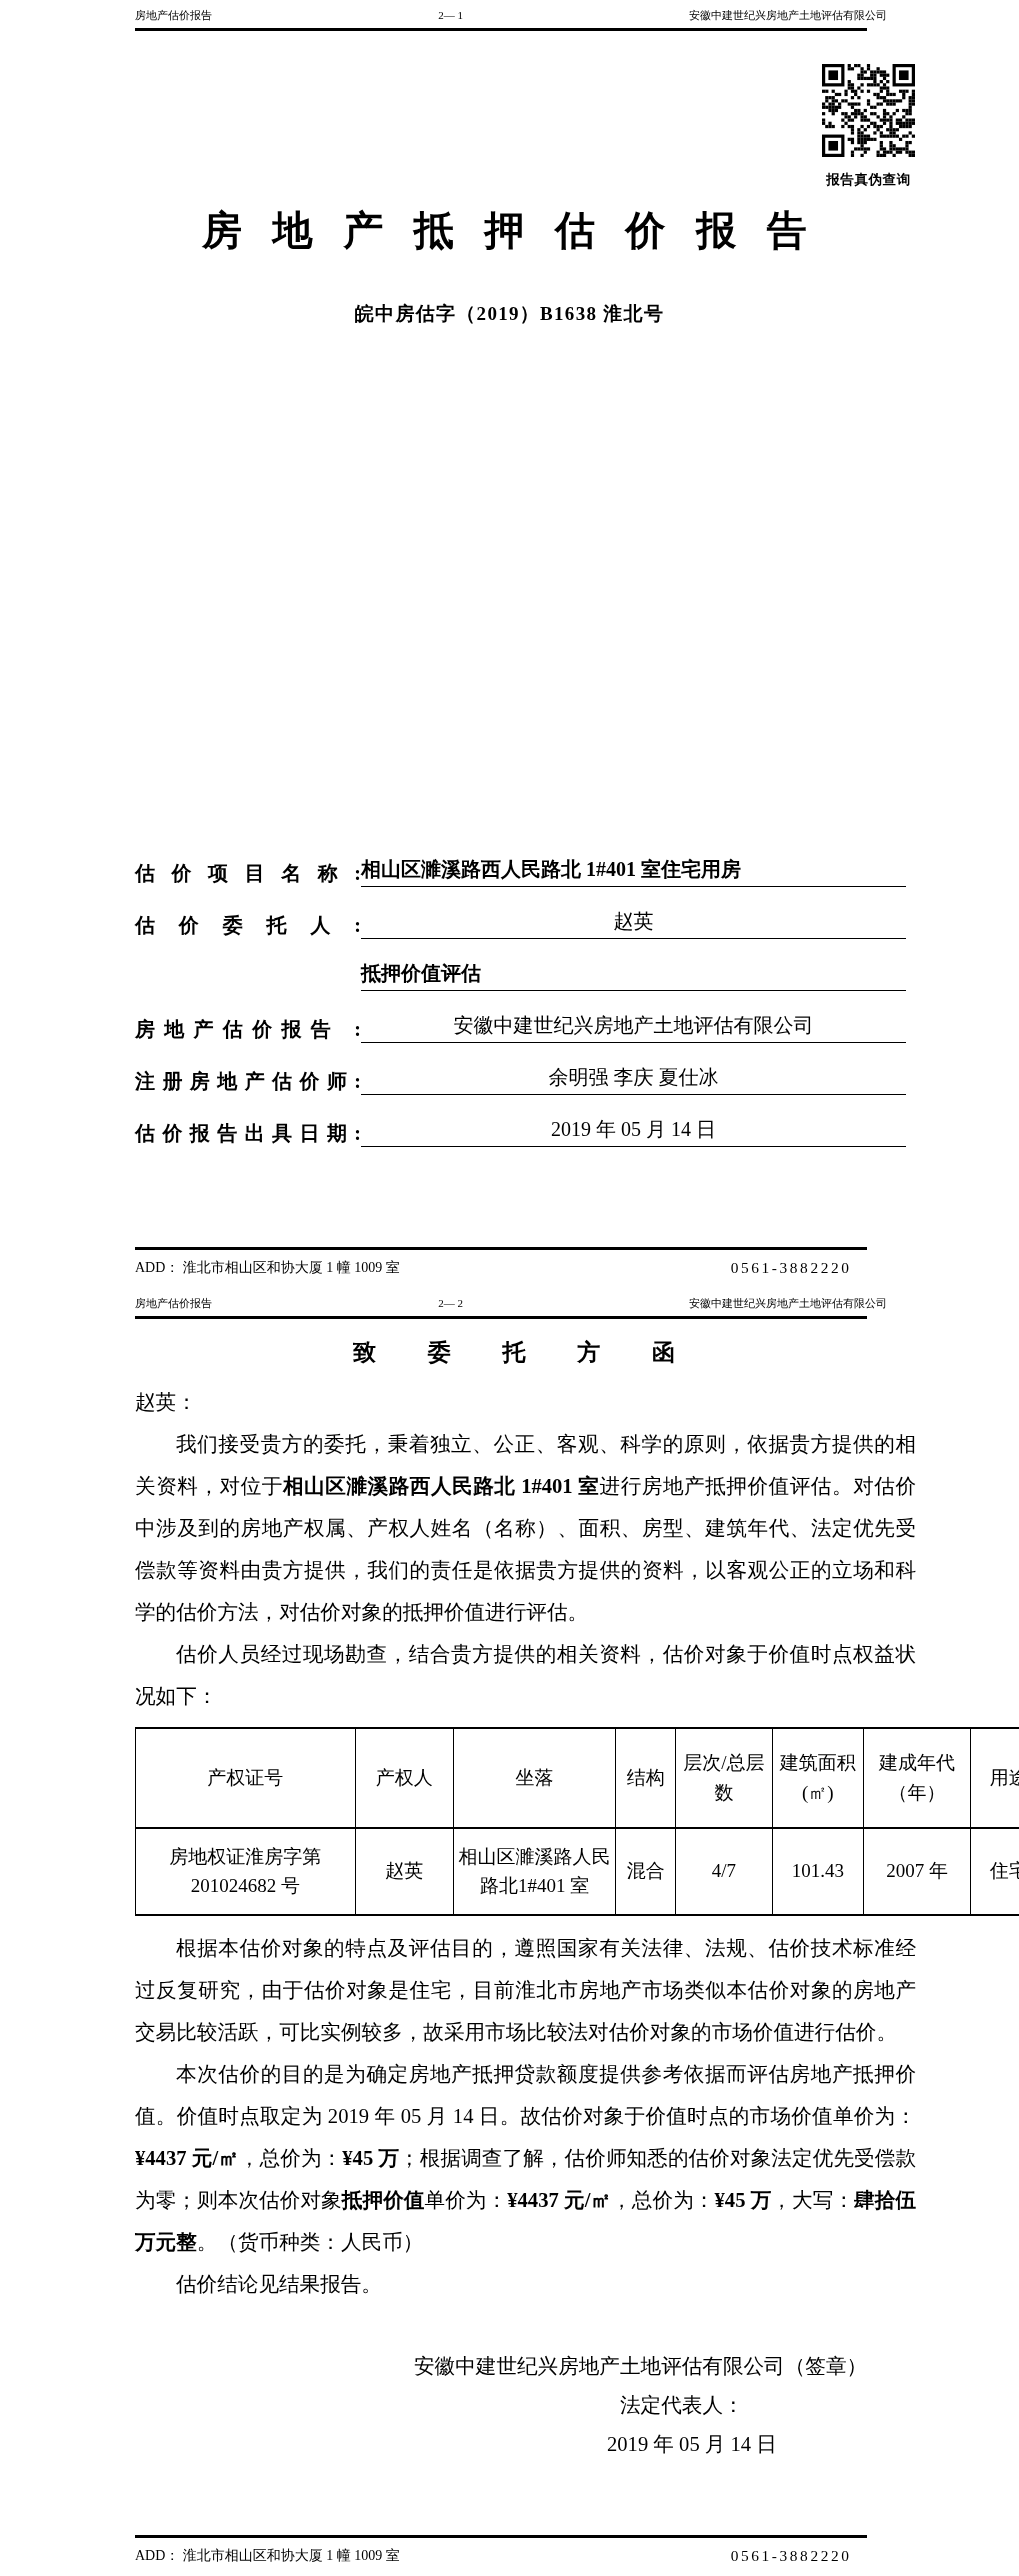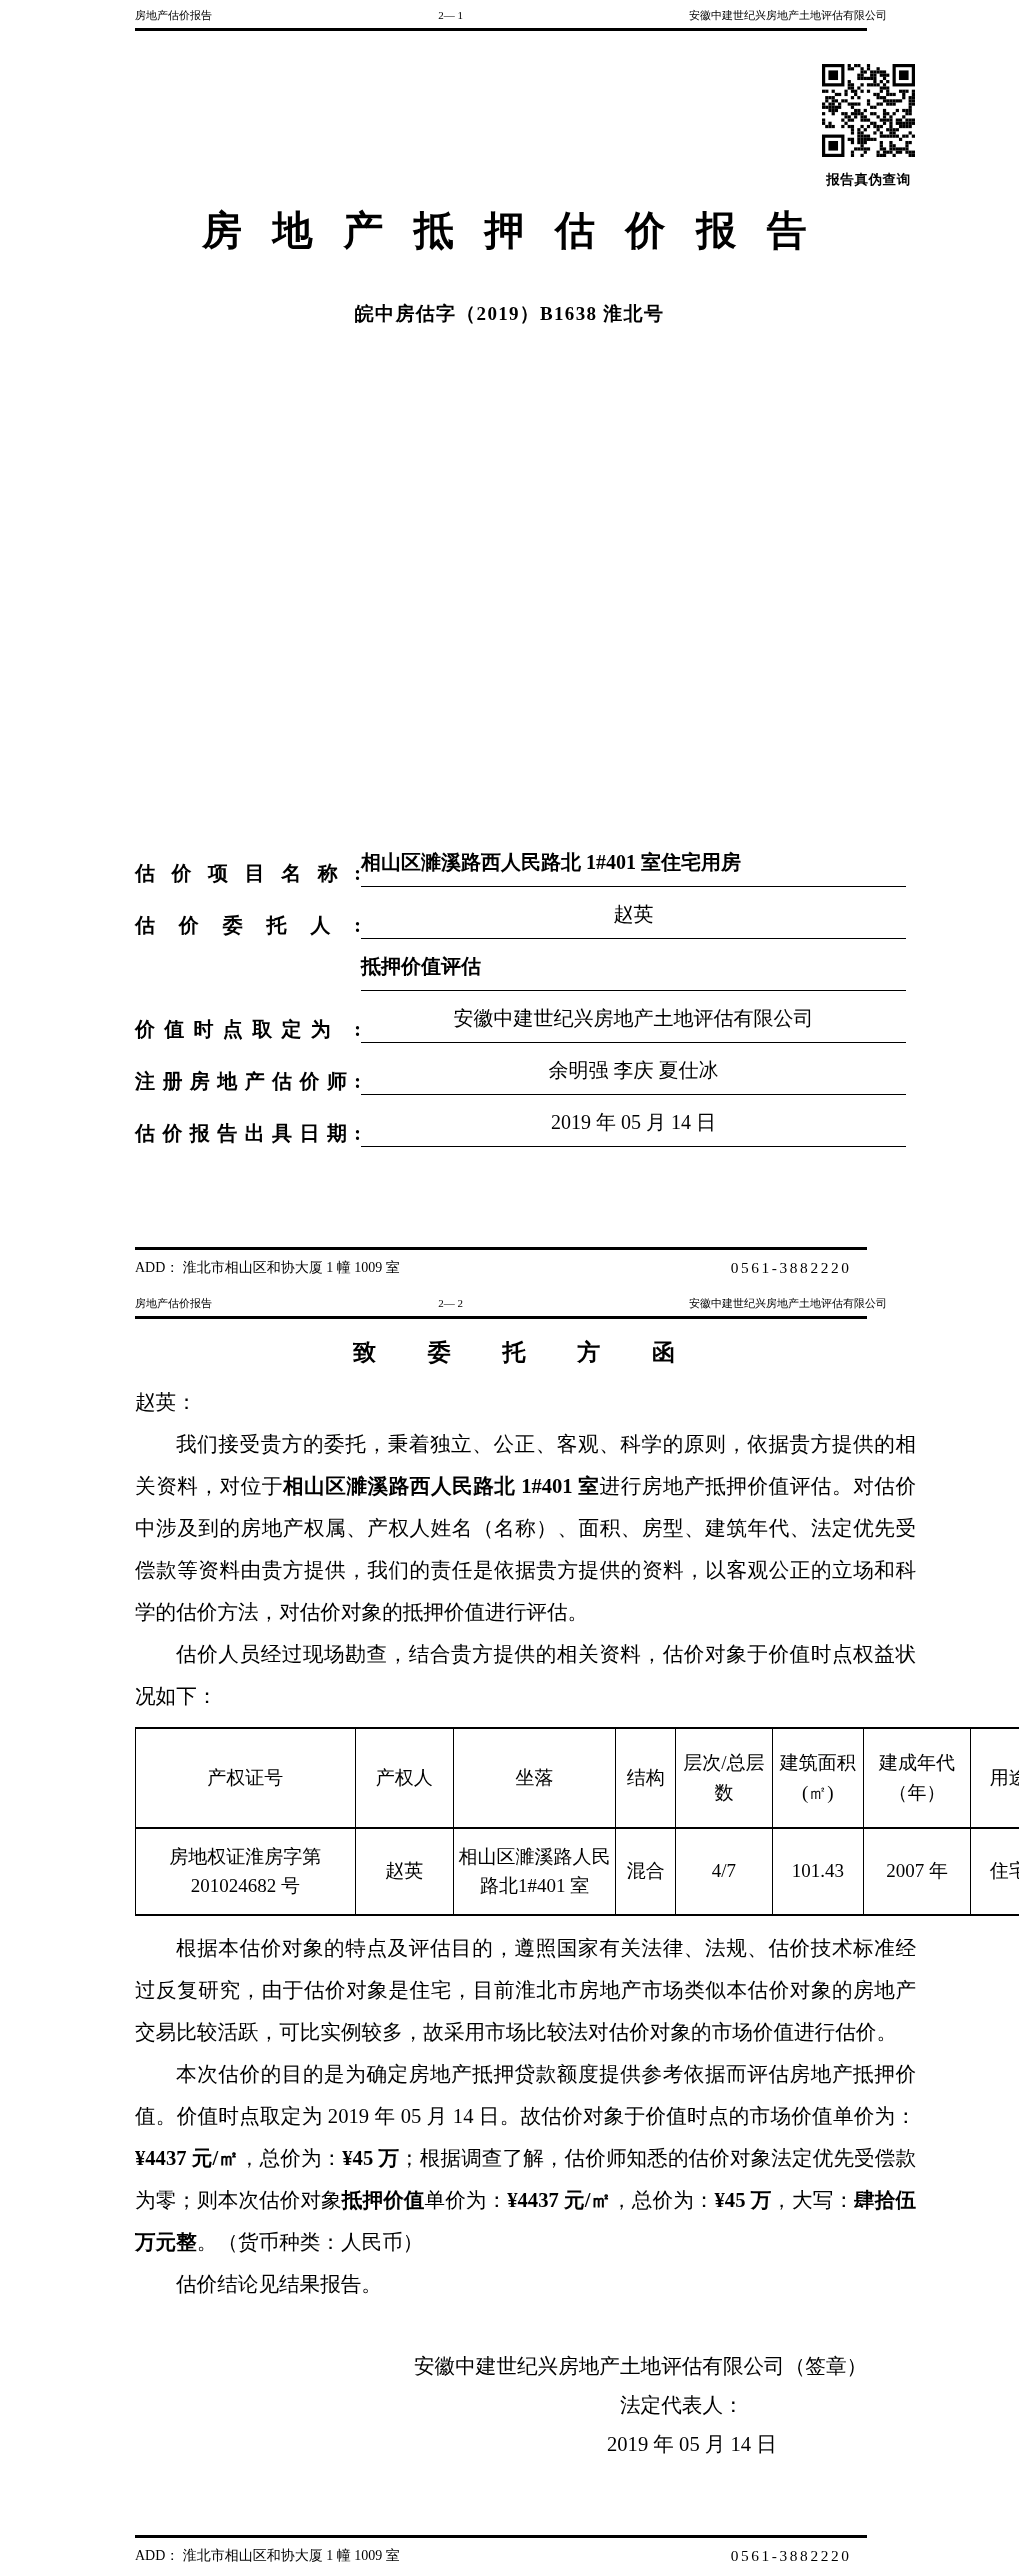--- a/index.html
+++ b/index.html
@@ -15,21 +15,21 @@
   
   .qr-wrap{position:absolute;top:64px;left:821px;width:95px;text-align:center;}
   .qr-box{width:93px;height:93px;margin:0 auto;}
   .qr-caption{margin-top:14px;font-weight:bold;font-size:13.5px;letter-spacing:0.6px;white-space:nowrap;}
   .main-title{position:absolute;top:203px;left:0;width:100%;text-align:center;font-size:40px;font-weight:bold;letter-spacing:10.3px;white-space:nowrap;}
   .doc-no{position:absolute;top:301px;left:0;width:100%;text-align:center;font-size:19px;font-weight:bold;letter-spacing:1.3px;}
   .fields{position:absolute;top:854px;left:135px;width:771px;font-size:20px;}
   .field-row{display:flex;align-items:flex-end;height:33px;margin-bottom:19px;}
   .field-label{flex:none;width:226px;font-weight:bold;white-space:nowrap;text-align:justify;text-align-last:justify;}
   .field-spacer{flex:none;width:226px;}
-  .field-value{flex:1;border-bottom:1.9px solid #000;text-align:center;white-space:nowrap;padding-bottom:10px;}
+  .field-value{flex:1;border-bottom:1.9px solid #000;text-align:center;white-space:nowrap;padding-bottom:3px;}
   .field-value.left{text-align:left;}
   .b{font-weight:bold;}
   
   .page2-body{position:absolute;top:49px;left:135px;width:781px;font-size:20.6px;line-height:42px;}
   .letter-title{margin:0 0 11.6px 0;text-align:center;font-size:23px;font-weight:bold;letter-spacing:23px;line-height:1.4;white-space:nowrap;}
   .salutation{margin:0;}
   .body-para{margin:0;text-indent:41px;text-align:justify;}
   .bu{font-weight:bold;text-decoration-thickness:1.3px;text-underline-offset:5.1px;}
   .prop-table{width:912px;border-collapse:collapse;margin:10.3px 0 11.6px 0;font-size:19px;line-height:29.6px;text-align:center;border-top:2.6px solid #000;border-bottom:2.6px solid #000;}
   .prop-table th,.prop-table td{border:1.3px solid #000;font-weight:normal;padding:3.9px 3.9px;vertical-align:middle;}
@@ -364,21 +364,21 @@
     </div>
     <div class="field-row">
       <span class="field-label">估 价 委 托 人 :</span>
       <span class="field-value">赵英</span>
     </div>
     <div class="field-row">
       <span class="field-spacer"></span>
       <span class="field-value left b">抵押价值评估</span>
     </div>
     <div class="field-row">
-      <span class="field-label">价值时点取定为 :</span>
+      <span class="field-label">房地产估价报告 :</span>
       <span class="field-value">安徽中建世纪兴房地产土地评估有限公司</span>
     </div>
     <div class="field-row">
       <span class="field-label">注册房地产估价师:</span>
       <span class="field-value">余明强  李庆  夏仕冰</span>
     </div>
     <div class="field-row">
       <span class="field-label">估价报告出具日期:</span>
       <span class="field-value">2019 年 05 月 14 日</span>
     </div>

